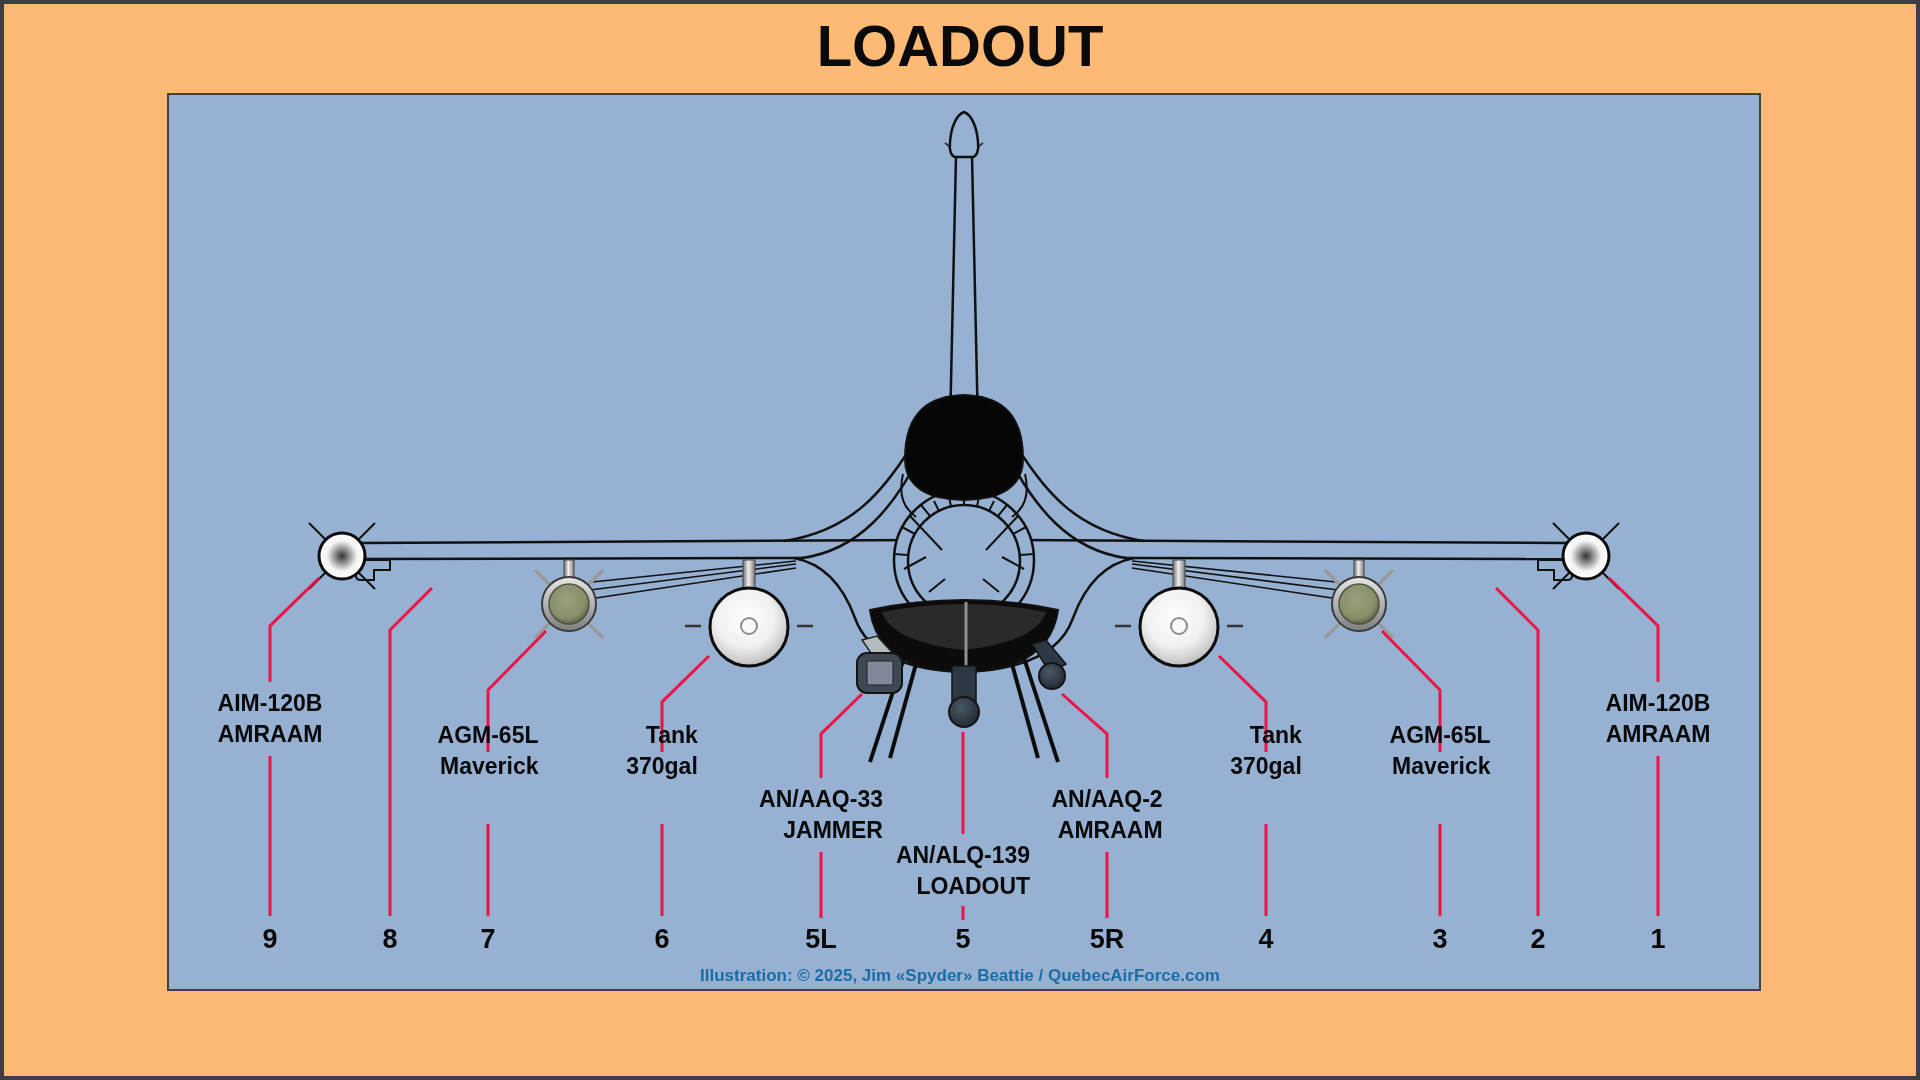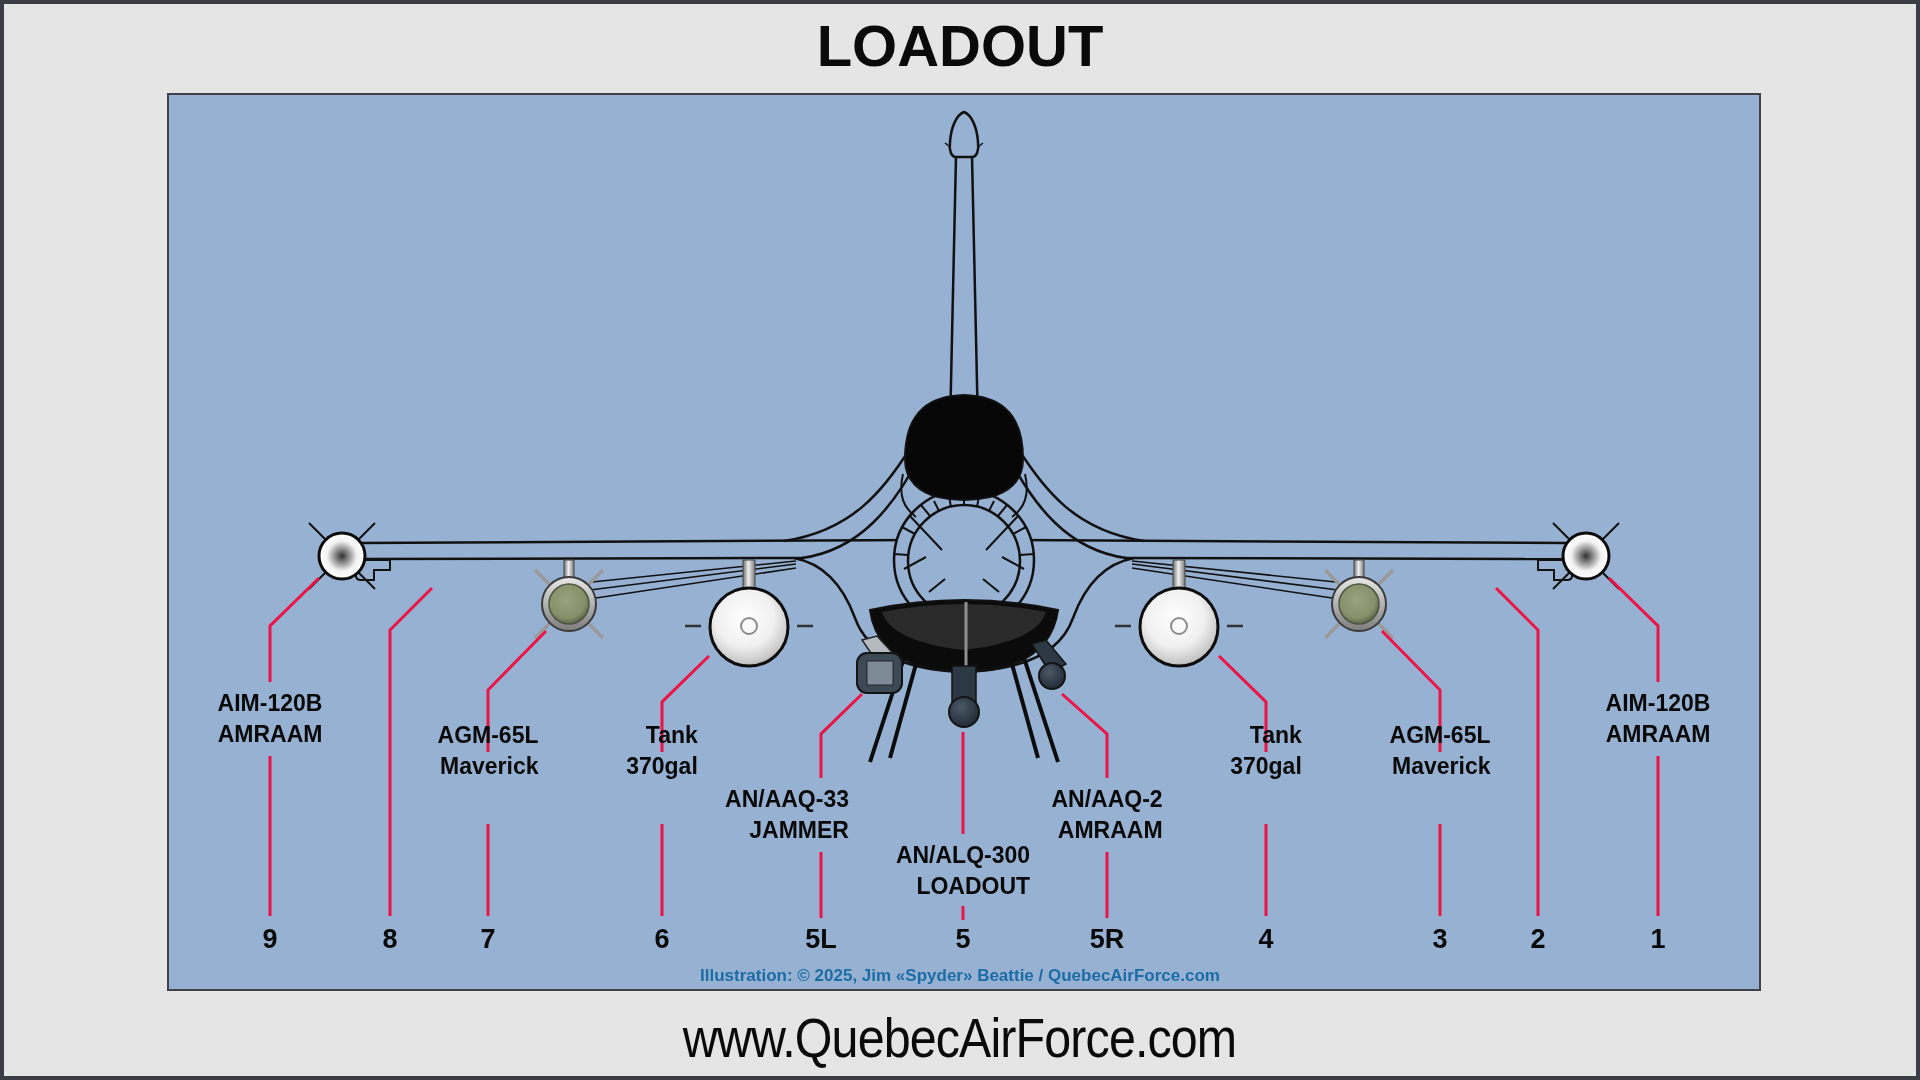--- a/index.html
+++ b/index.html
@@ -1,19 +1,19 @@
 <!DOCTYPE html>
 <html><head>
 <meta charset="utf-8">
 <style>
   html,body{margin:0;padding:0;background:#555;}
   .page{
     position:relative;
     width:1920px;height:1080px;
-    background:#e5e5e5;
+    background:#fdba74;
     border:4px solid #3d3d47;
     box-sizing:border-box;
     overflow:hidden;
     font-family:"Liberation Sans","DejaVu Sans",sans-serif;
   }
   .title{
     position:absolute;left:0;top:8px;width:100%;
     text-align:center;
     font-size:58px;font-weight:700;color:#0a0a0a;
     letter-spacing:0px;
@@ -233,26 +233,26 @@
       <span>AMRAAM</span>
     </div>
   <div class="stn-label g2" style="left:484px">
       <span>AGM-65L</span>
       <span>Maverick</span>
     </div>
   <div class="stn-label g2" style="left:658px">
       <span>Tank</span>
       <span>370gal</span>
     </div>
-  <div class="stn-label g3" style="left:783px">
+  <div class="stn-label g3" style="left:817px">
       <span>AN/AAQ-33</span>
       <span>JAMMER</span>
     </div>
   <div class="stn-label g4" style="left:959px">
-      <span>AN/ALQ-300</span>
+      <span>AN/ALQ-139</span>
       <span>LOADOUT</span>
     </div>
   <div class="stn-label g3" style="left:1103px">
       <span>AN/AAQ-2</span>
       <span>AMRAAM</span>
     </div>
   <div class="stn-label g2" style="left:1262px">
       <span>Tank</span>
       <span>370gal</span>
     </div>
@@ -272,17 +272,14 @@
   <div class="stn-number" style="left:817px">5L</div>
   <div class="stn-number" style="left:959px">5</div>
   <div class="stn-number" style="left:1103px">5R</div>
   <div class="stn-number" style="left:1262px">4</div>
   <div class="stn-number" style="left:1436px">3</div>
   <div class="stn-number" style="left:1534px">2</div>
   <div class="stn-number" style="left:1654px">1</div>
 
   <div class="credit">Illustration: © 2025, Jim «Spyder» Beattie / QuebecAirForce.com</div>
 
-  <div class="site">
-    <span>www.QuebecAirForce.com</span>
-  </div>
 
 </div>
 
 </body></html>

